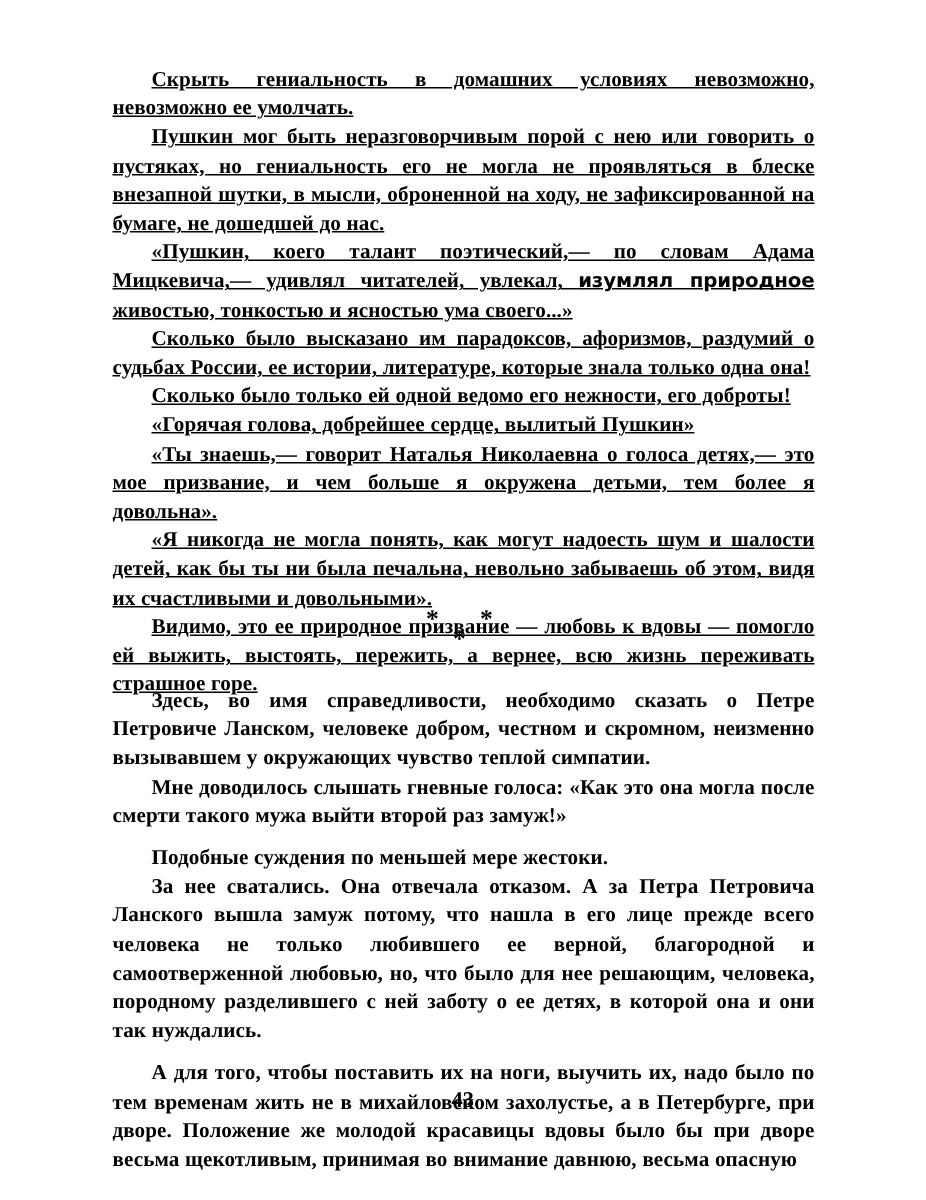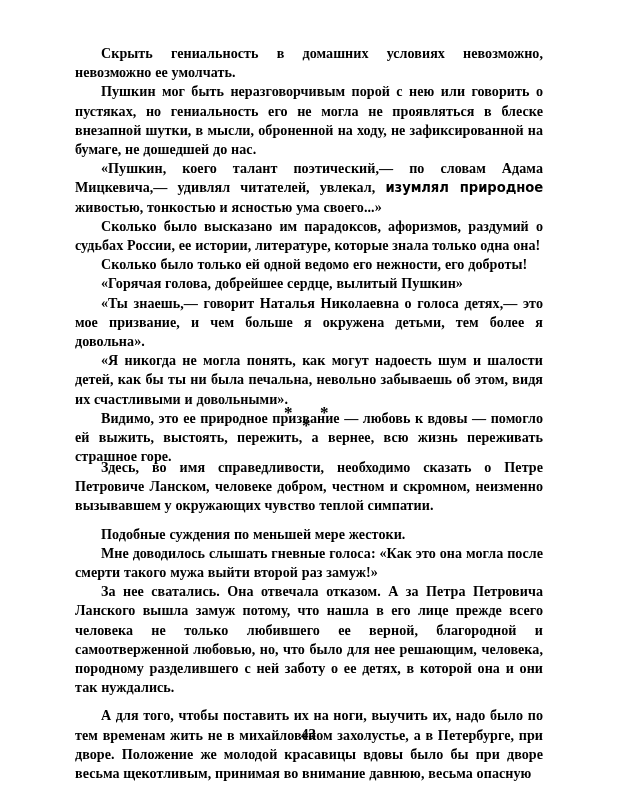--- a/index.html
+++ b/index.html
@@ -23,20 +23,21 @@
     height: 800px;
     background: #ffffff;
     box-sizing: border-box;
   }
 
   .text-block {
     position: absolute;
     left: 75px;
     top: 44px;
     width: 468px;
+    text-decoration: underline;
   }
 
   p.para {
     margin: 0;
     padding: 0;
     text-indent: 26px;
     text-align: justify;
     font-size: 14.1px;
     line-height: 19.2px;
     font-weight: 700;
@@ -130,23 +131,23 @@
   <div class="divider">
     <span class="ast ast-l">*</span>
     <span class="ast ast-r">*</span>
     <span class="ast ast-b">*</span>
   </div>
 
   <div class="section-two">
 
     <p class="para">Здесь, во имя справедливости, необходимо сказать о Петре Петровиче Ланском, человеке добром, честном и скромном, неизменно вызывавшем у окружающих чувство теплой симпатии.</p>
 
+    <p class="para">Мне доводилось слышать гневные голоса: «Как это она могла после смерти такого мужа выйти второй раз замуж!»</p>
+
     <p class="para gap-before">Подобные суждения по меньшей мере жестоки.</p>
-
-    <p class="para">Мне доводилось слышать гневные голоса: «Как это она могла после смерти такого мужа выйти второй раз замуж!»</p>
 
     <p class="para">За нее сватались. Она отвечала отказом. А за Петра Петровича Ланского вышла замуж потому, что нашла в его лице прежде всего человека не только любившего ее верной, благородной и самоотверженной любовью, но, что было для нее решающим, человека, породному разделившего с ней заботу о ее детях, в которой она и они так нуждались.</p>
 
 
     <p class="para gap-before">А для того, чтобы поставить их на ноги, выучить их, надо было по тем временам жить не в михайловском захолустье, а в Петербурге, при дворе. Положение же молодой красавицы вдовы было бы при дворе весьма щекотливым, принимая во внимание давнюю, весьма опасную</p>
 
   </div>
 
   <div class="page-number">43</div>
 

